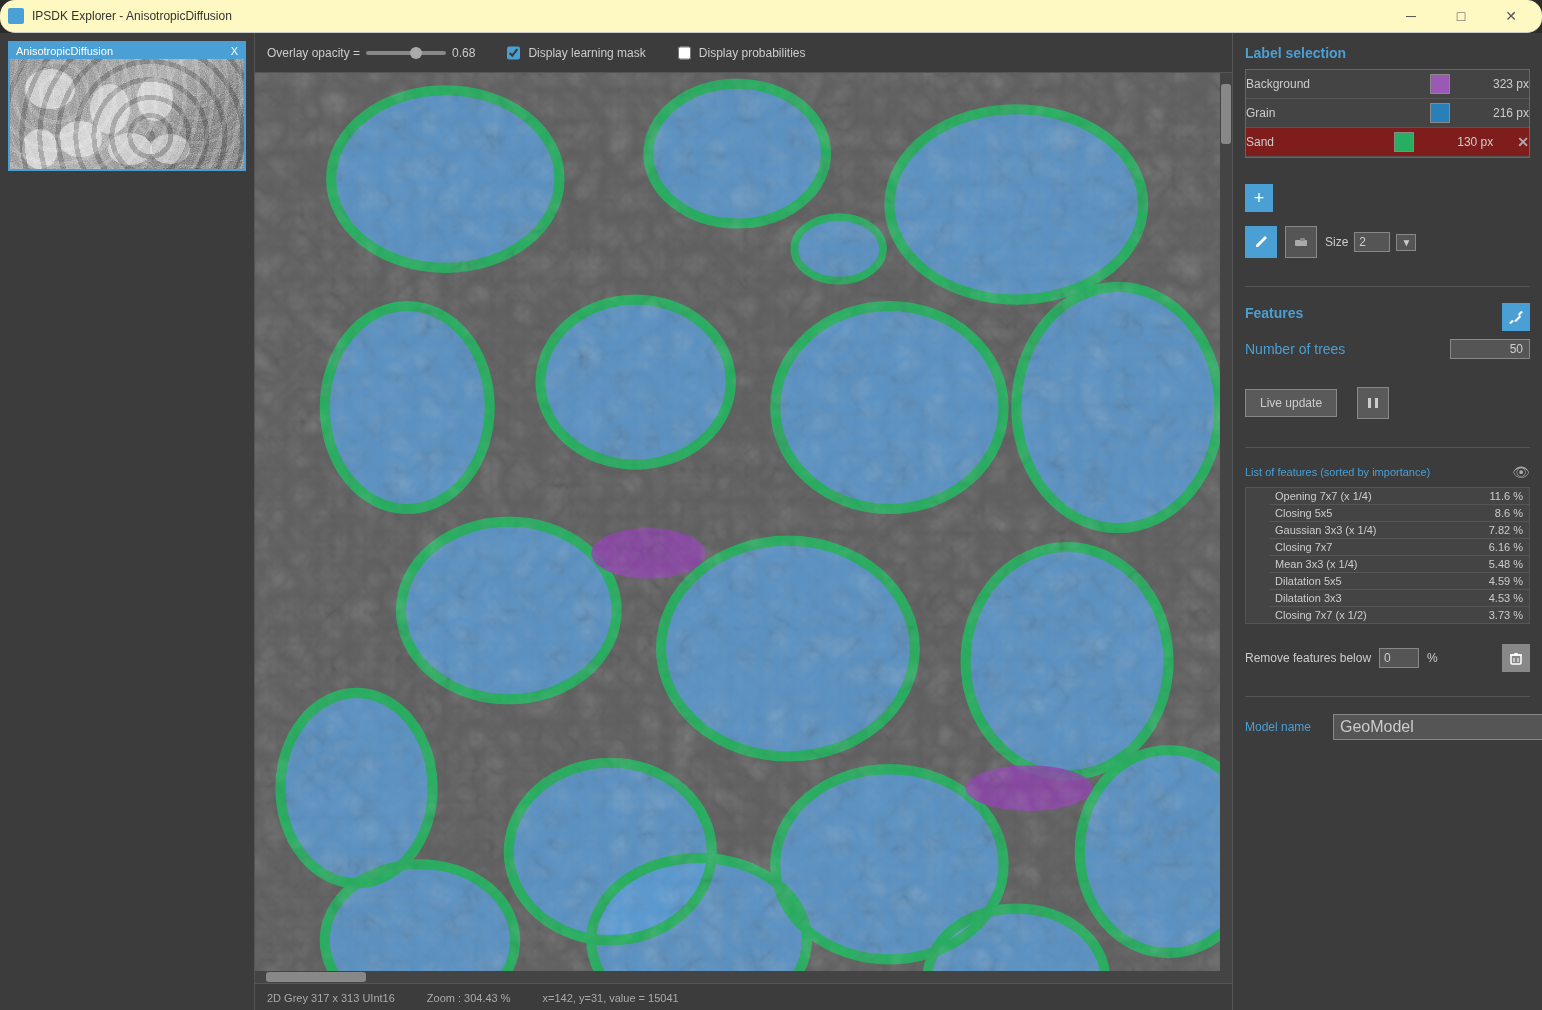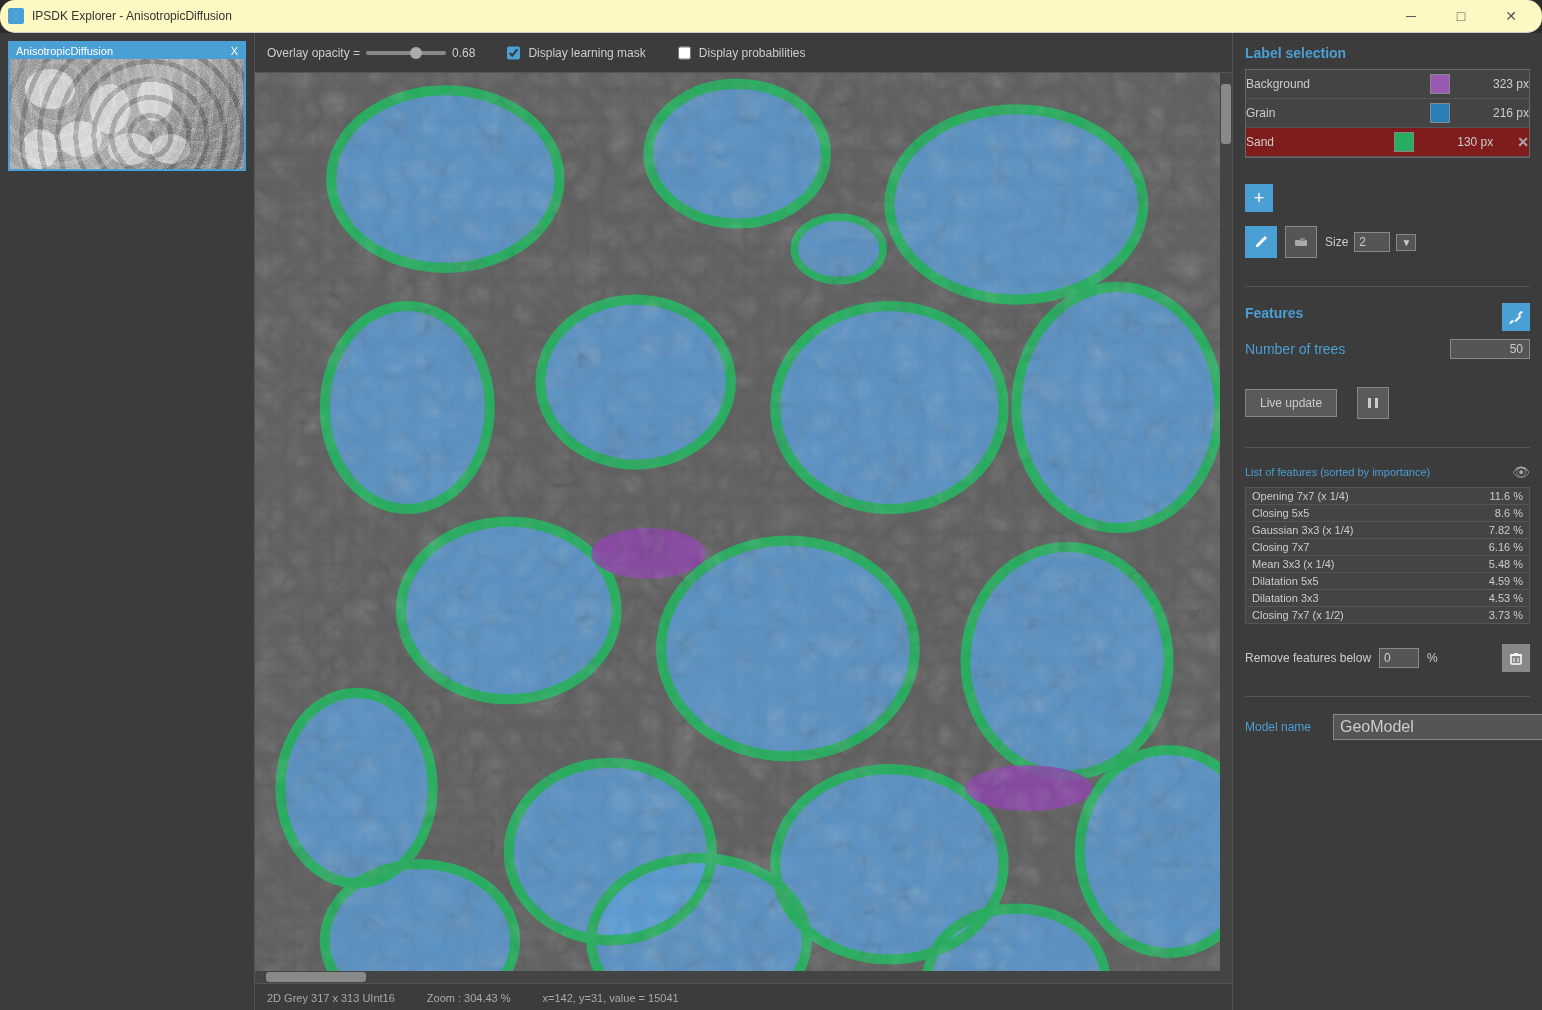--- a/index.html
+++ b/index.html
@@ -426,20 +426,21 @@
     .feature-list-icon {
       color: #aaa;
       font-size: 14px;
       cursor: pointer;
     }
 
     .feature-table {
       background: #444;
       border: 1px solid #555;
       font-size: 11px;
+      padding-left: 23px;
     }
     .feature-row {
       display: flex;
       align-items: center;
       padding: 2px 6px;
       border-bottom: 1px solid #555;
       gap: 4px;
     }
     .feature-row:last-child { border-bottom: none; }
     .feature-name {

